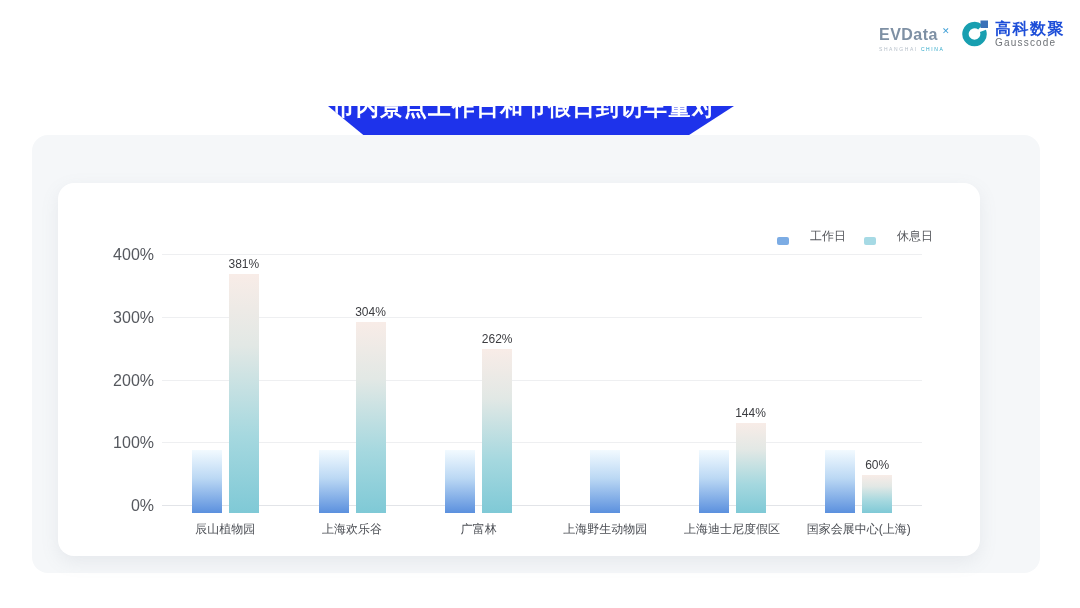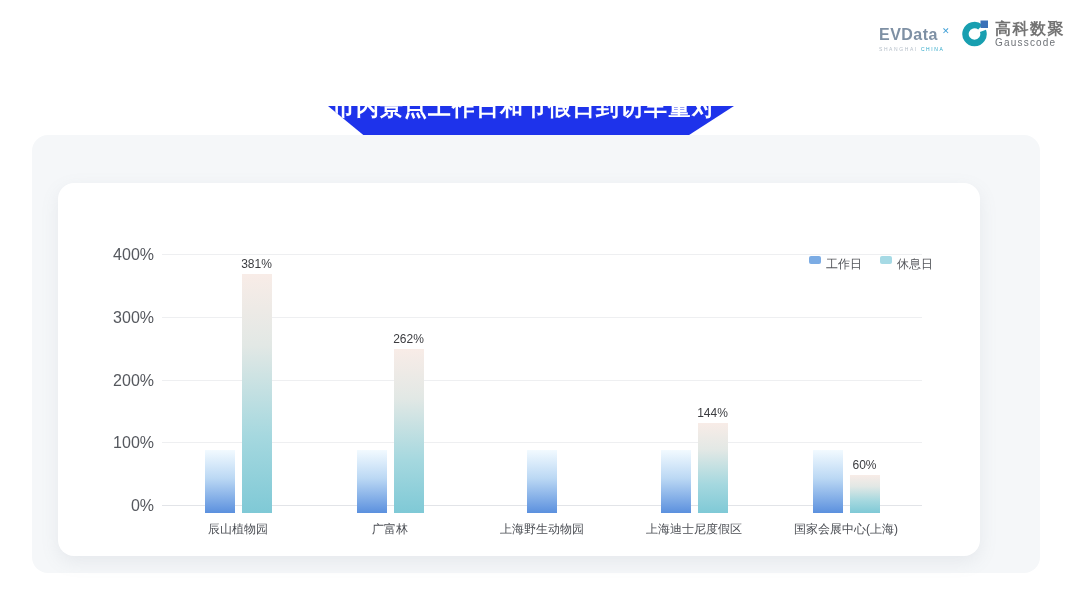--- a/index.html
+++ b/index.html
@@ -15,21 +15,21 @@
   .evdata-word{
     font-size:16px;font-weight:bold;color:#7E90A4;letter-spacing:0.5px;line-height:18px;
     position:relative;padding-right:10px;
   }
   .evdata-sup{position:absolute;top:-4px;right:-2px;font-size:9px;font-weight:bold;color:#3F9FD6;}
   .evdata-sub{font-size:5px;letter-spacing:1.6px;color:#B4BEC8;margin-top:2px;white-space:nowrap;}
   .evdata-sub .cn{color:#2FA8C9;}
   .gauss{display:flex;align-items:center;gap:6px;}
   .gauss-mark{width:28px;height:28px;}
   .gauss-text{display:flex;flex-direction:column;}
-  .gauss-cn{font-size:16px;font-weight:bold;color:#737373;letter-spacing:1.5px;line-height:17px;}
+  .gauss-cn{font-size:16px;font-weight:bold;color:#1d4ed8;letter-spacing:1.5px;line-height:17px;}
   .gauss-en{font-size:10px;color:#6E7277;letter-spacing:1.2px;line-height:11px;}
 
   
   .banner{
     position:absolute;left:328px;top:106px;width:406px;height:33px;
     background:#1E33EB;
     clip-path:polygon(0 0,100% 0,87.4% 100%,9.9% 100%);
     display:flex;align-items:center;justify-content:center;
   }
   .banner-text{color:#ffffff;font-size:23px;font-weight:bold;letter-spacing:1px;padding-left:4px;}
@@ -40,21 +40,21 @@
     background:#F5F7F9;border-radius:16px;
   }
   .card{
     position:absolute;left:26px;top:48px;width:922px;height:373px;
     background:#ffffff;border-radius:16px;
     box-shadow:0 6px 18px rgba(120,130,145,0.12);
   }
 
   
   .legend{position:absolute;top:45px;right:47px;display:flex;gap:18px;align-items:center;}
-  .legend-item{display:flex;align-items:flex-start;gap:5px;cursor:pointer;margin-top:28px;}
+  .legend-item{display:flex;align-items:flex-end;gap:21px;cursor:pointer;}
   .legend-swatch{width:12px;height:8px;border-radius:2px;}
   .legend-label{font-size:12px;color:#54565B;}
 
   
   .plot{position:absolute;left:104px;top:72px;width:760px;height:251px;}
   .gridline{position:absolute;left:0;right:0;height:1px;background:#EEEFF1;}
   .gridline.zero{background:#E2E4E8;}
   .yticks{position:absolute;left:30px;top:72px;width:66px;height:251px;}
   .ytick{
     position:absolute;right:0;transform:translateY(50%);
@@ -136,20 +136,29 @@
               <div class="bar" style="height: 25%; background: linear-gradient(rgb(242, 250, 255) 0%, rgb(187, 216, 244) 45%, rgb(91, 144, 222) 100%);"></div>
               <div class="bar" style="height: 95.25%; background: linear-gradient(rgb(248, 236, 231) 0%, rgb(226, 232, 229) 30%, rgb(165, 216, 223) 68%, rgb(127, 201, 214) 100%);">
                 <div class="bar-value">381%</div>
               </div>
             </div>
             <div class="xlabel">辰山植物园</div>
           </div>
           <div class="group">
             <div class="bars">
               <div class="bar" style="height: 25%; background: linear-gradient(rgb(242, 250, 255) 0%, rgb(187, 216, 244) 45%, rgb(91, 144, 222) 100%);"></div>
+              <div class="bar" style="height: 76%; background: linear-gradient(rgb(248, 236, 231) 0%, rgb(226, 232, 229) 30%, rgb(165, 216, 223) 68%, rgb(127, 201, 214) 100%);">
+                <div class="bar-value">304%</div>
+              </div>
+            </div>
+            <div class="xlabel">上海欢乐谷</div>
+          </div>
+          <div class="group">
+            <div class="bars">
+              <div class="bar" style="height: 25%; background: linear-gradient(rgb(242, 250, 255) 0%, rgb(187, 216, 244) 45%, rgb(91, 144, 222) 100%);"></div>
               <div class="bar" style="height: 65.5%; background: linear-gradient(rgb(248, 236, 231) 0%, rgb(226, 232, 229) 30%, rgb(165, 216, 223) 68%, rgb(127, 201, 214) 100%);">
                 <div class="bar-value">262%</div>
               </div>
             </div>
             <div class="xlabel">广富林</div>
           </div>
           <div class="group">
             <div class="bars">
               <div class="bar" style="height: 25%; background: linear-gradient(rgb(242, 250, 255) 0%, rgb(187, 216, 244) 45%, rgb(91, 144, 222) 100%);"></div>
             </div>

